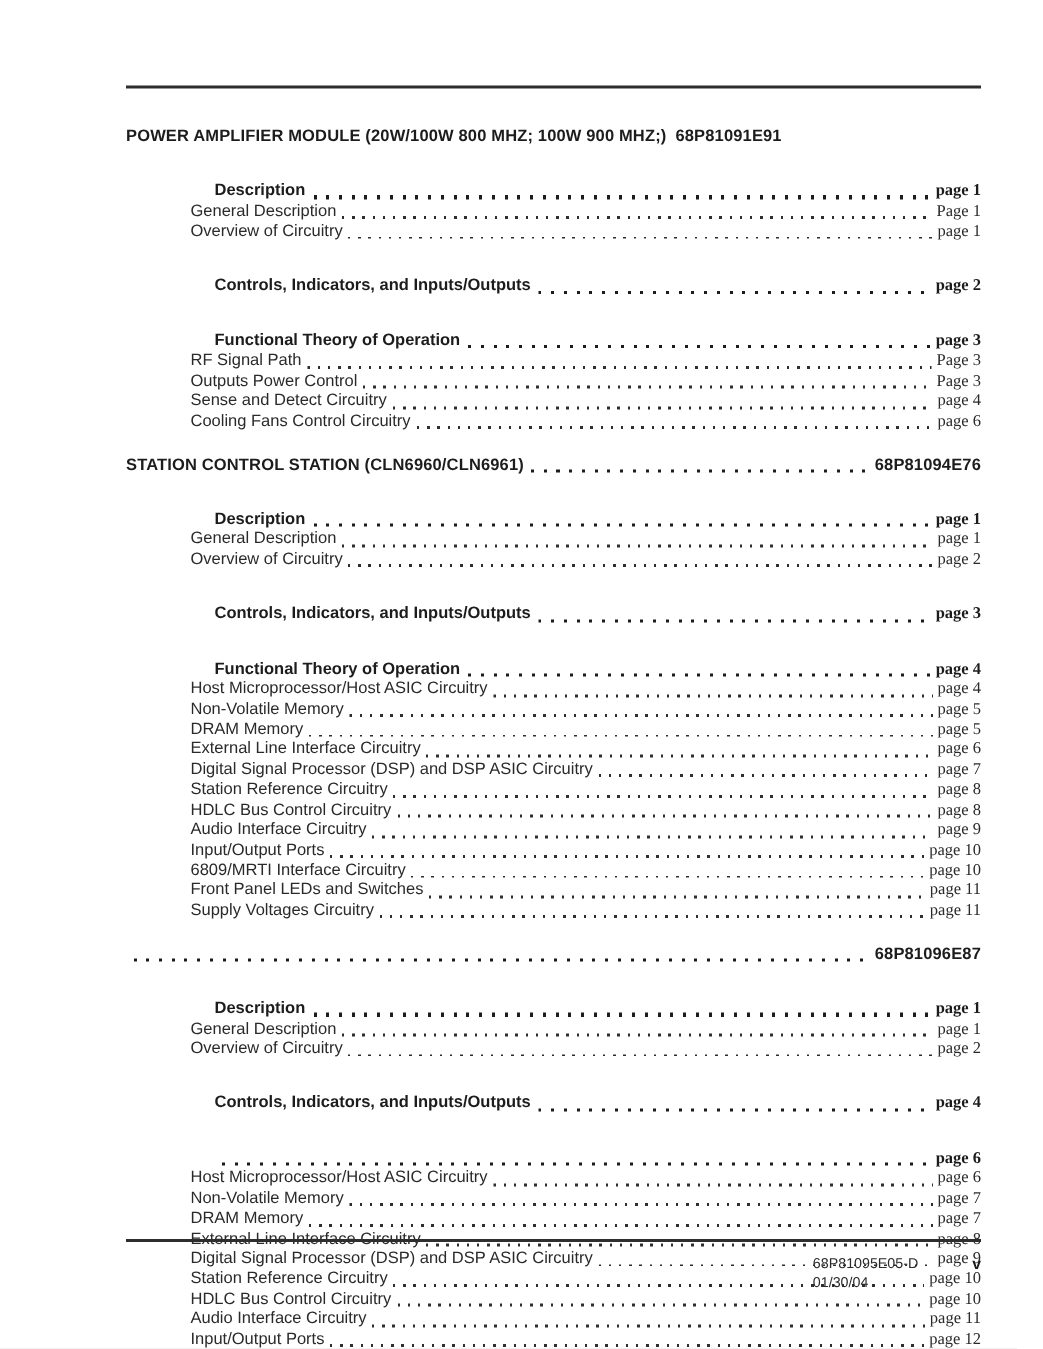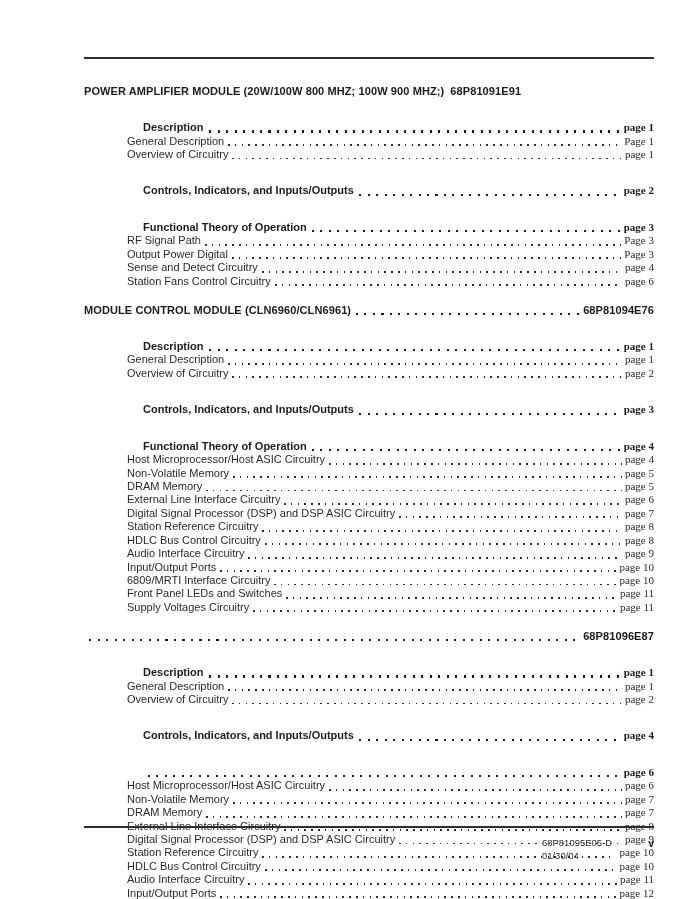--- a/index.html
+++ b/index.html
@@ -151,40 +151,40 @@
     <span class="entry-label">Functional Theory of Operation</span>
     <span class="leader"></span>
     <span class="entry-page">page 3</span>
   </div>
           <div class="entry level2">
     <span class="entry-label">RF Signal Path</span>
     <span class="leader"></span>
     <span class="entry-page">Page 3</span>
   </div>
           <div class="entry level2">
-    <span class="entry-label">Output Power Digital</span>
+    <span class="entry-label">Outputs Power Control</span>
     <span class="leader"></span>
     <span class="entry-page">Page 3</span>
   </div>
           <div class="entry level2">
     <span class="entry-label">Sense and Detect Circuitry</span>
     <span class="leader"></span>
     <span class="entry-page">page 4</span>
   </div>
           <div class="entry level2">
-    <span class="entry-label">Station Fans Control Circuitry</span>
+    <span class="entry-label">Cooling Fans Control Circuitry</span>
     <span class="leader"></span>
     <span class="entry-page">page 6</span>
   </div>
         </div>
   </section>
       <h1 class="section-heading"></h1>
       <section class="module with-leader">
     <div class="module-header">
-      <span class="module-title">MODULE CONTROL MODULE (CLN6960/CLN6961)</span>
+      <span class="module-title">STATION CONTROL STATION (CLN6960/CLN6961)</span>
       <span class="leader hdr-leader"></span>
       <span class="module-ref">68P81094E76</span>
     </div>
     <div class="entries">
           <div class="entry level1">
     <span class="entry-label">Description</span>
     <span class="leader"></span>
     <span class="entry-page">page 1</span>
   </div>
           <div class="entry level2">

